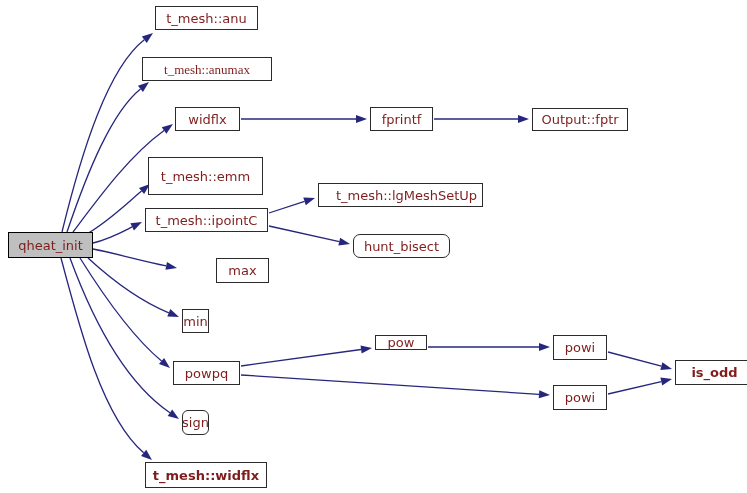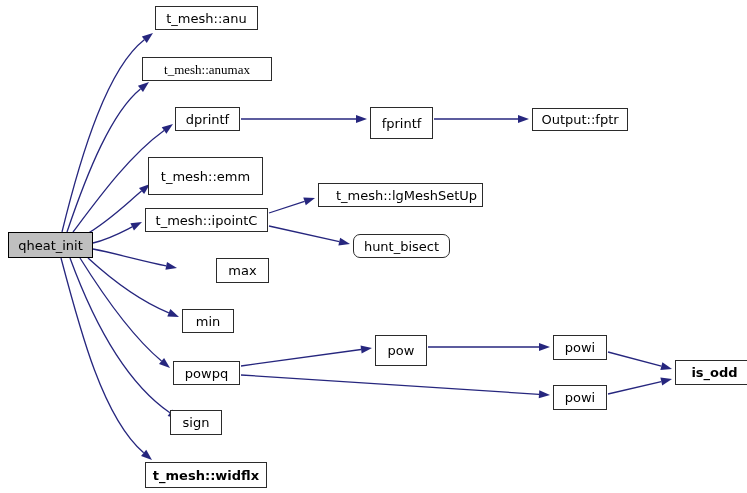--- a/index.html
+++ b/index.html
@@ -30,21 +30,21 @@
   }
   .arrow {
     fill: var(--edge-color, #26267e);
     stroke: none;
   }
   .node {
     position: absolute;
     box-sizing: border-box;
     background: var(--node-fill, #ffffff);
     border: 1px solid var(--node-border, #2b2b2b);
-    color: #000000;
+    color: #7f1d1d;
     font-size: 13px;
     line-height: 1;
     display: flex;
     align-items: center;
     justify-content: center;
     white-space: nowrap;
     cursor: pointer;
   }
   .node.root {
     background: var(--root-fill, #bfbfbf);
@@ -94,30 +94,30 @@
       <polygon points="550,347 539,351 539,343" class="arrow"></polygon>
       <path d="M 608 352 L 661.3686636038085 366.1760512697617" class="edge"></path>
       <polygon points="672,369 660.3417731564491,370.0419917774677 662.3955540511679,362.3101107620557" class="arrow"></polygon>
       <path d="M 608 394 L 661.2902205837541 381.5101045506826" class="edge"></path>
       <polygon points="672,379 662.2029858749114,385.40456979295385 660.3774552925969,377.6156393084114" class="arrow"></polygon>
     </svg>
   <div id="nodes-layer">
       <div class="node root" style="left: 8px; top: 232px; width: 85px; height: 26px;">qheat_init</div>
       <div class="node" style="left: 155px; top: 6px; width: 103px; height: 24px;">t_mesh::anu</div>
       <div class="node" style="left: 142px; top: 57px; width: 130px; height: 24px; font-family: Liberation Serif, serif;">t_mesh::anumax</div>
-      <div class="node" style="left: 175px; top: 107px; width: 65px; height: 24px;">dprintf</div>
-      <div class="node" style="left: 370px; top: 107px; width: 63px; height: 32px;">fprintf</div>
+      <div class="node" style="left: 175px; top: 107px; width: 65px; height: 24px;">widflx</div>
+      <div class="node" style="left: 370px; top: 107px; width: 63px; height: 24px;">fprintf</div>
       <div class="node" style="left: 532px; top: 108px; width: 96px; height: 23px;">Output::fptr</div>
       <div class="node" style="left: 148px; top: 157px; width: 115px; height: 38px;">t_mesh::emm</div>
       <div class="node" style="left: 318px; top: 183px; width: 165px; height: 24px; padding-left: 12px;">t_mesh::lgMeshSetUp</div>
       <div class="node" style="left: 145px; top: 208px; width: 123px; height: 24px;">t_mesh::ipointC</div>
       <div class="node" style="left: 353px; top: 234px; width: 97px; height: 24px; border-radius: 7px;">hunt_bisect</div>
       <div class="node" style="left: 180px; top: 258px; width: 53px; height: 25px; margin-left: 36px;">max</div>
-      <div class="node" style="left: 182px; top: 309px; width: 52px; height: 24px;">min</div>
+      <div class="node" style="left: 182px; top: 309px; width: 27px; height: 24px;">min</div>
       <div class="node" style="left: 173px; top: 361px; width: 67px; height: 24px;">powpq</div>
-      <div class="node" style="left: 375px; top: 335px; width: 52px; height: 31px;">pow</div>
+      <div class="node" style="left: 375px; top: 335px; width: 52px; height: 15px;">pow</div>
       <div class="node" style="left: 553px; top: 335px; width: 54px; height: 25px;">powi</div>
       <div class="node" style="left: 553px; top: 385px; width: 54px; height: 25px;">powi</div>
       <div class="node" style="left: 675px; top: 360px; width: 79px; height: 25px; font-weight: bold;">is_odd</div>
-      <div class="node" style="left: 170px; top: 410px; width: 52px; height: 25px;">sign</div>
+      <div class="node" style="left: 182px; top: 410px; width: 27px; height: 25px; border-radius: 6px;">sign</div>
       <div class="node" style="left: 145px; top: 462px; width: 122px; height: 26px; font-weight: bold;">t_mesh::widflx</div>
     </div>
 </div>
 
 </body></html>

